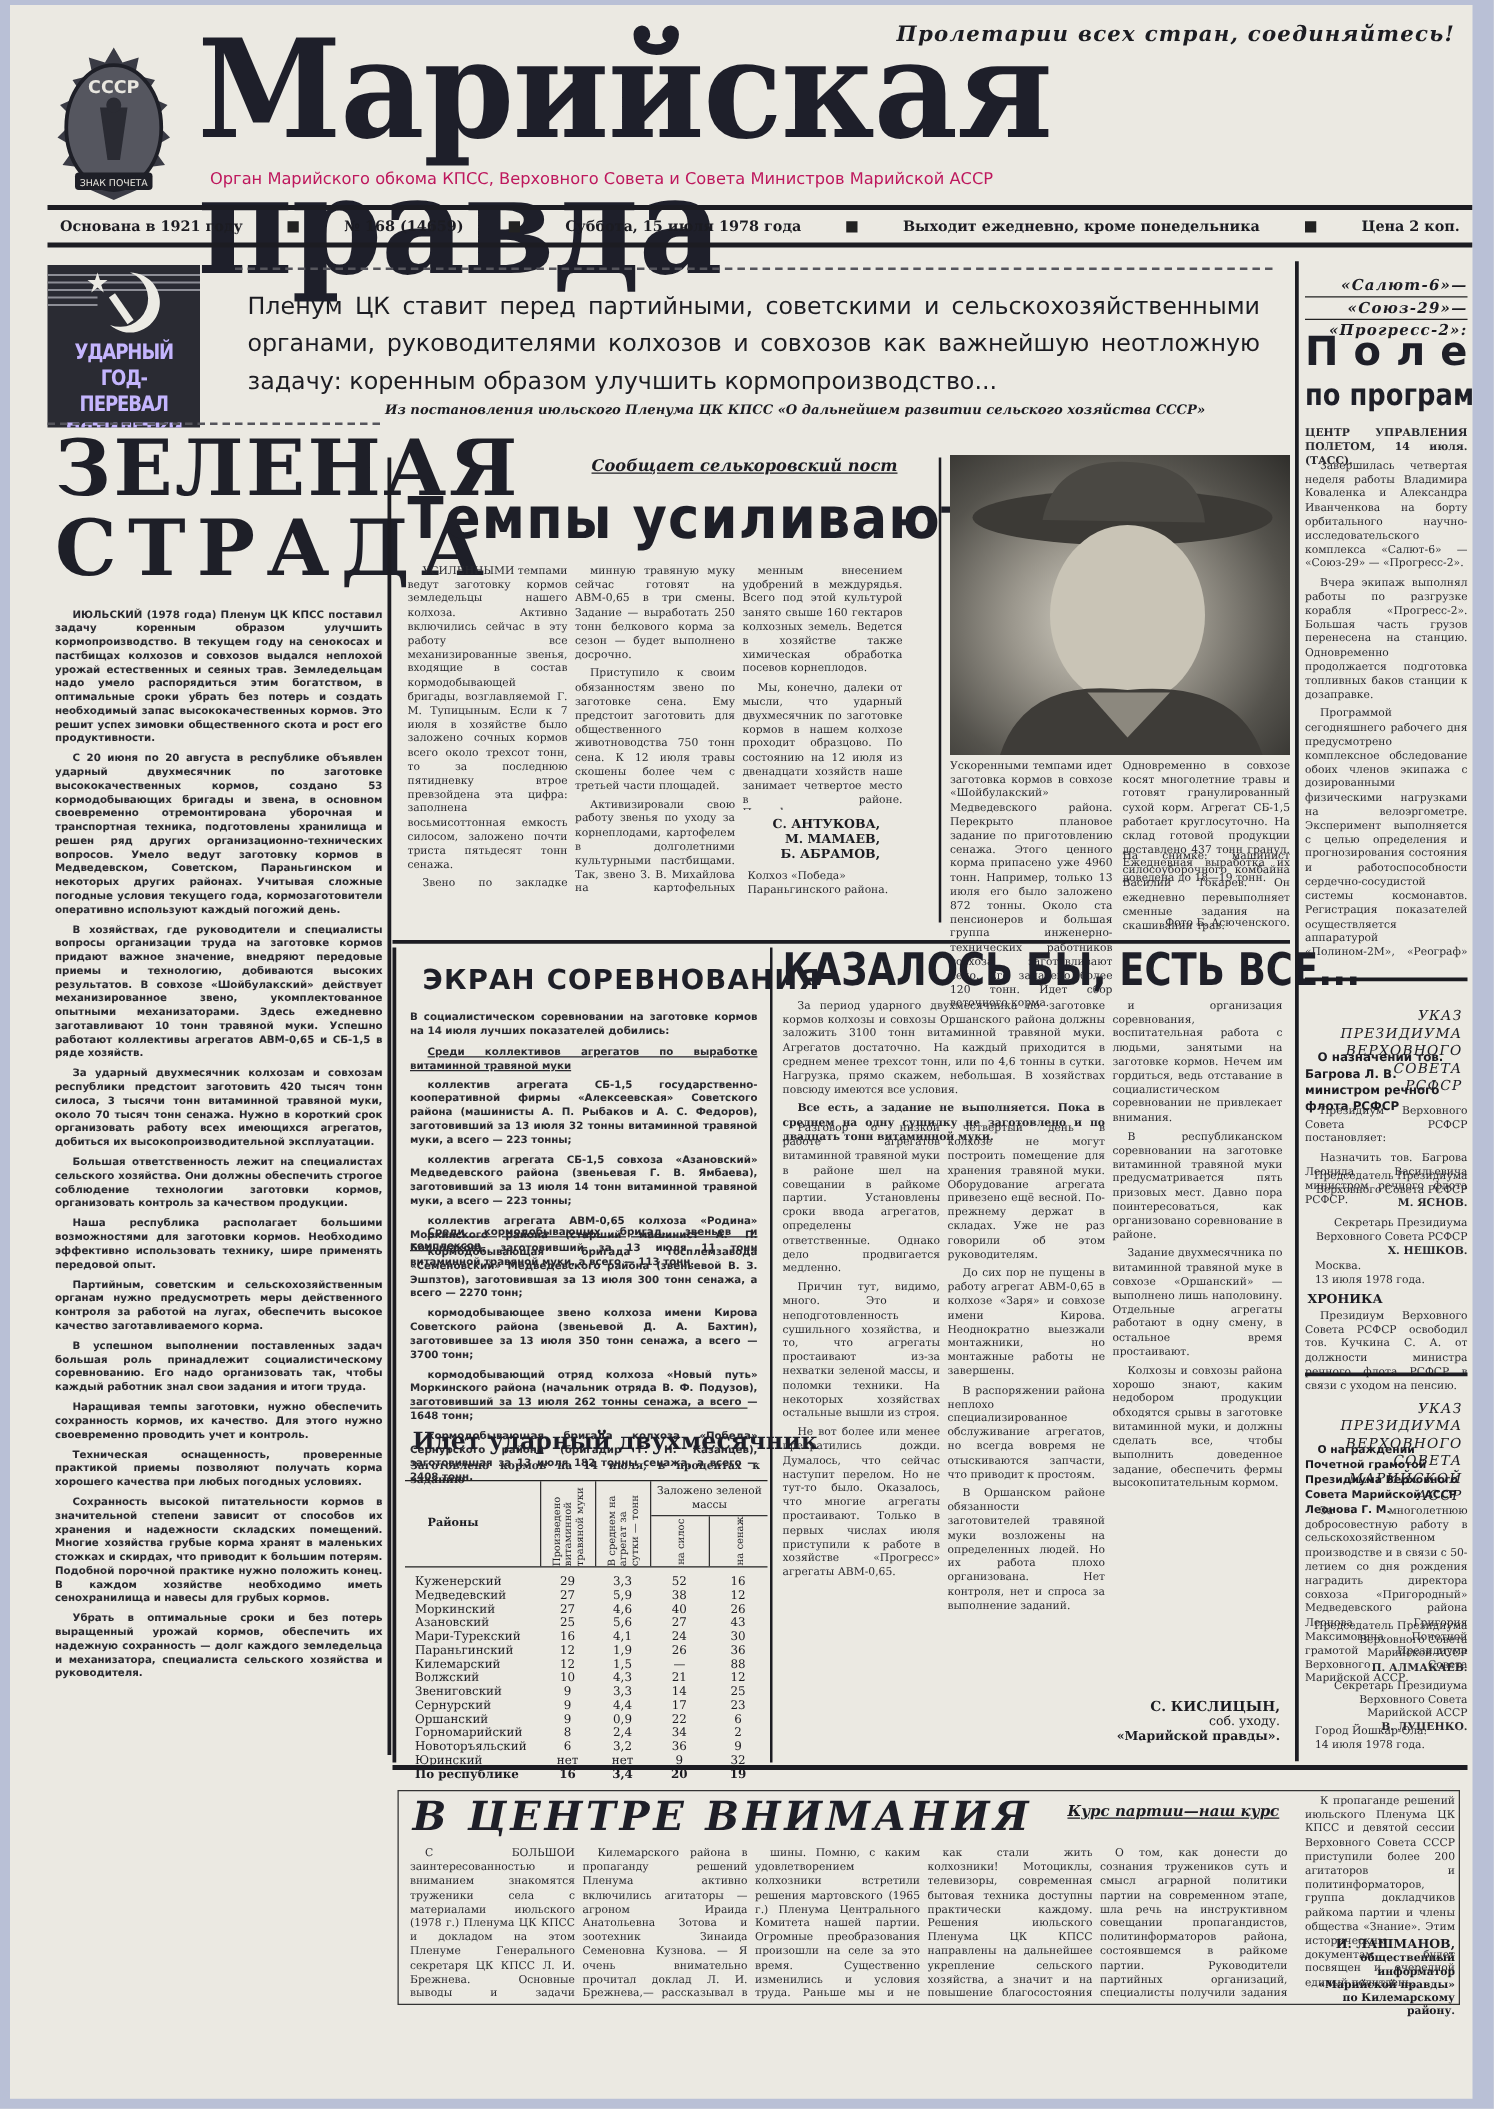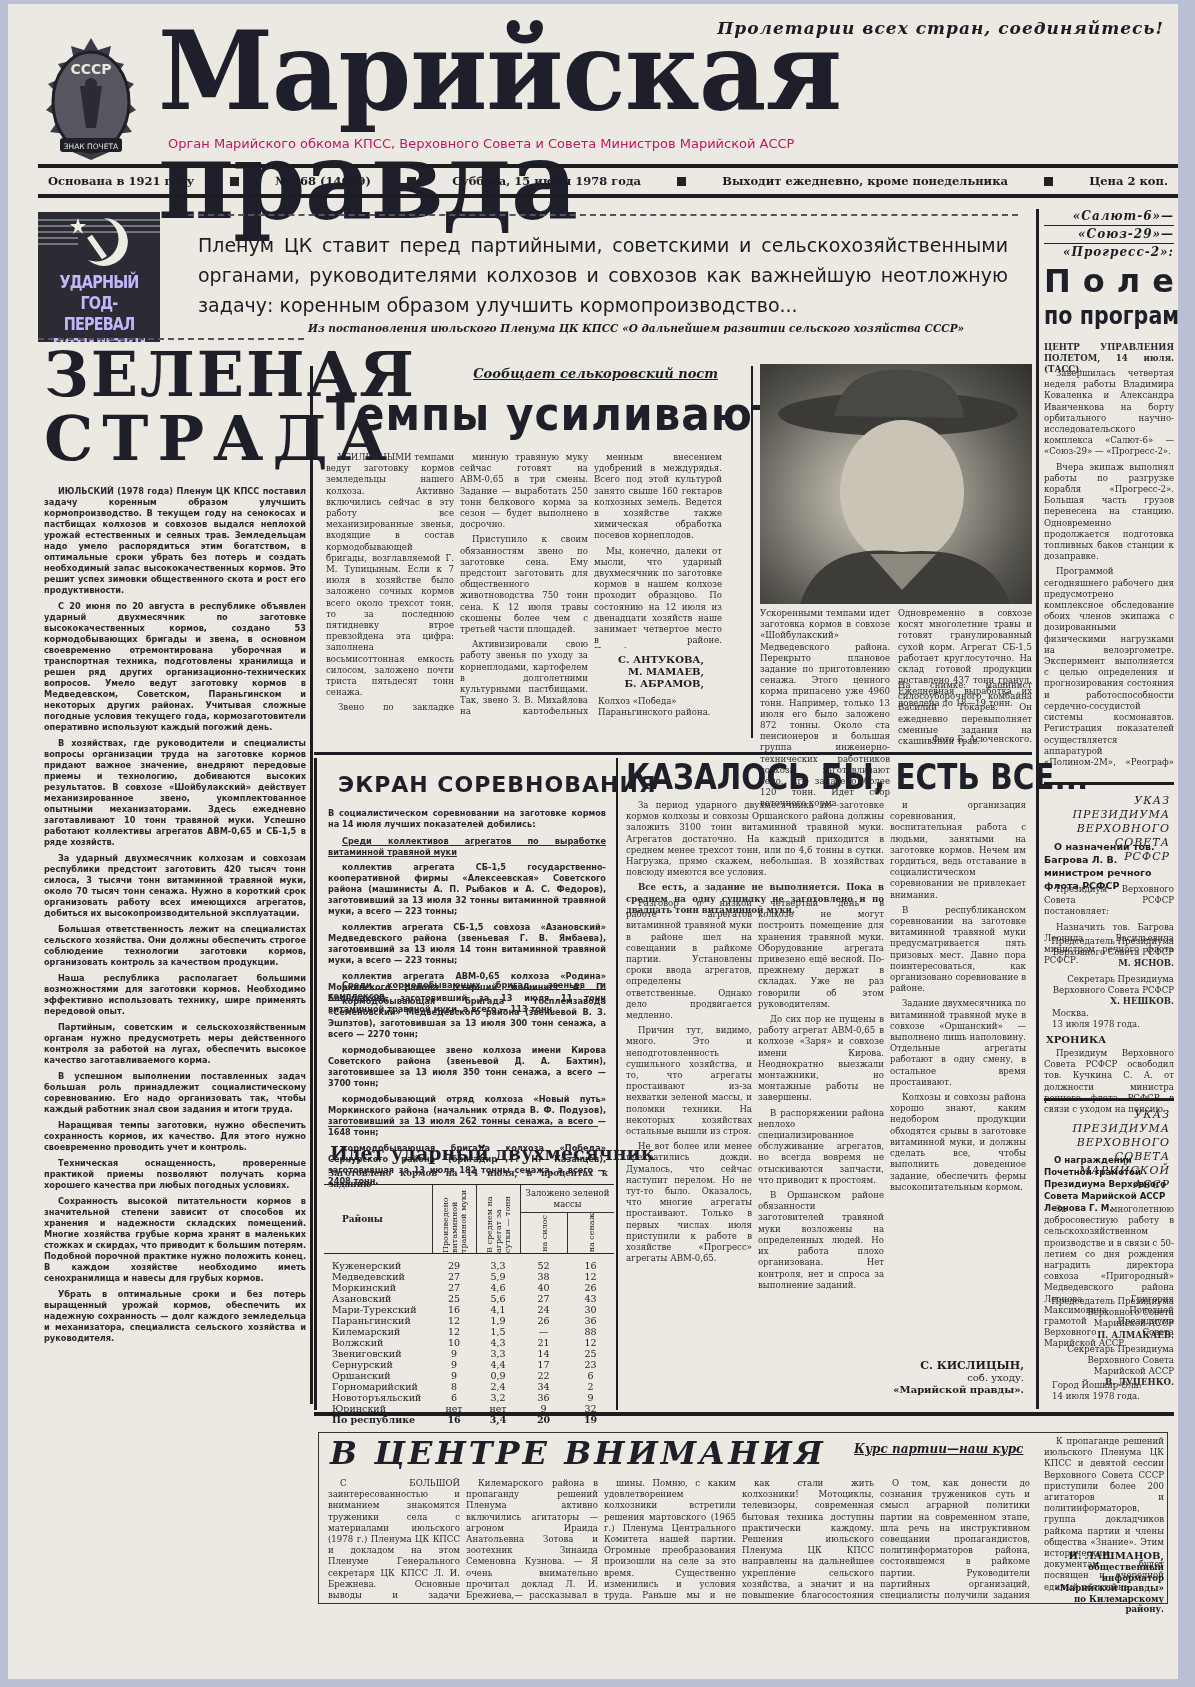--- a/index.html
+++ b/index.html
@@ -22,21 +22,21 @@
   .sans-text { font-family: "DejaVu Sans", sans-serif; font-size: 8.2px; line-height: 11px; font-weight: bold; text-align: justify; color: #2a2a30; }
   .sans-text p { text-indent: 14px; margin-bottom: 5px; }
   .big-head { font-family: "DejaVu Serif", serif; font-weight: bold; color: #1e1f28; }
   .vrule { background: #1c1c22; width: 3px; }
   .photo { background: radial-gradient(ellipse at 45% 55%, #d8d4c8 0%, #9a968c 35%, #55534d 70%, #2f2e2b 100%); }
   table.kt { border-collapse: collapse; font-size: 9.5px; width: 100%; }
   table.kt td { padding: 0 2px; line-height: 11px; text-align: center; }
   table.kt td.name { text-align: left; padding-left: 8px; }
   .vhead { writing-mode: vertical-rl; transform: rotate(180deg); font-size: 8px; line-height: 9px; }
   .sign { text-align: right; font-weight: bold; font-size: 10px; line-height: 12px; }
-  .italic-cap { font-style: italic; font-size: 11px; text-align: right; letter-spacing: 1px; line-height: 14px; }
+  .italic-cap { font-style: italic; font-size: 11px; text-align: right; letter-spacing: 1px; line-height: 14px; margin-top: 12px; }
   .ukaz-bold { font-family: "DejaVu Sans", sans-serif; font-weight: bold; font-size: 9.5px; line-height: 13px; }
 </style>
 </head>
 <body>
 
 <div class="page">
 
   <div class="abs emblem">
     <svg width="110" height="130" viewBox="0 0 110 130">
       <path d="M55 4 L62 16 L75 12 L72 26 L88 30 L80 42 L98 50 L86 62 L100 76 L86 84 L96 98 L80 100 L78 116 L55 126 L32 116 L30 100 L14 98 L24 84 L10 76 L24 62 L12 50 L30 42 L22 30 L38 26 L35 12 L48 16 Z" fill="#3a3b45"></path>

